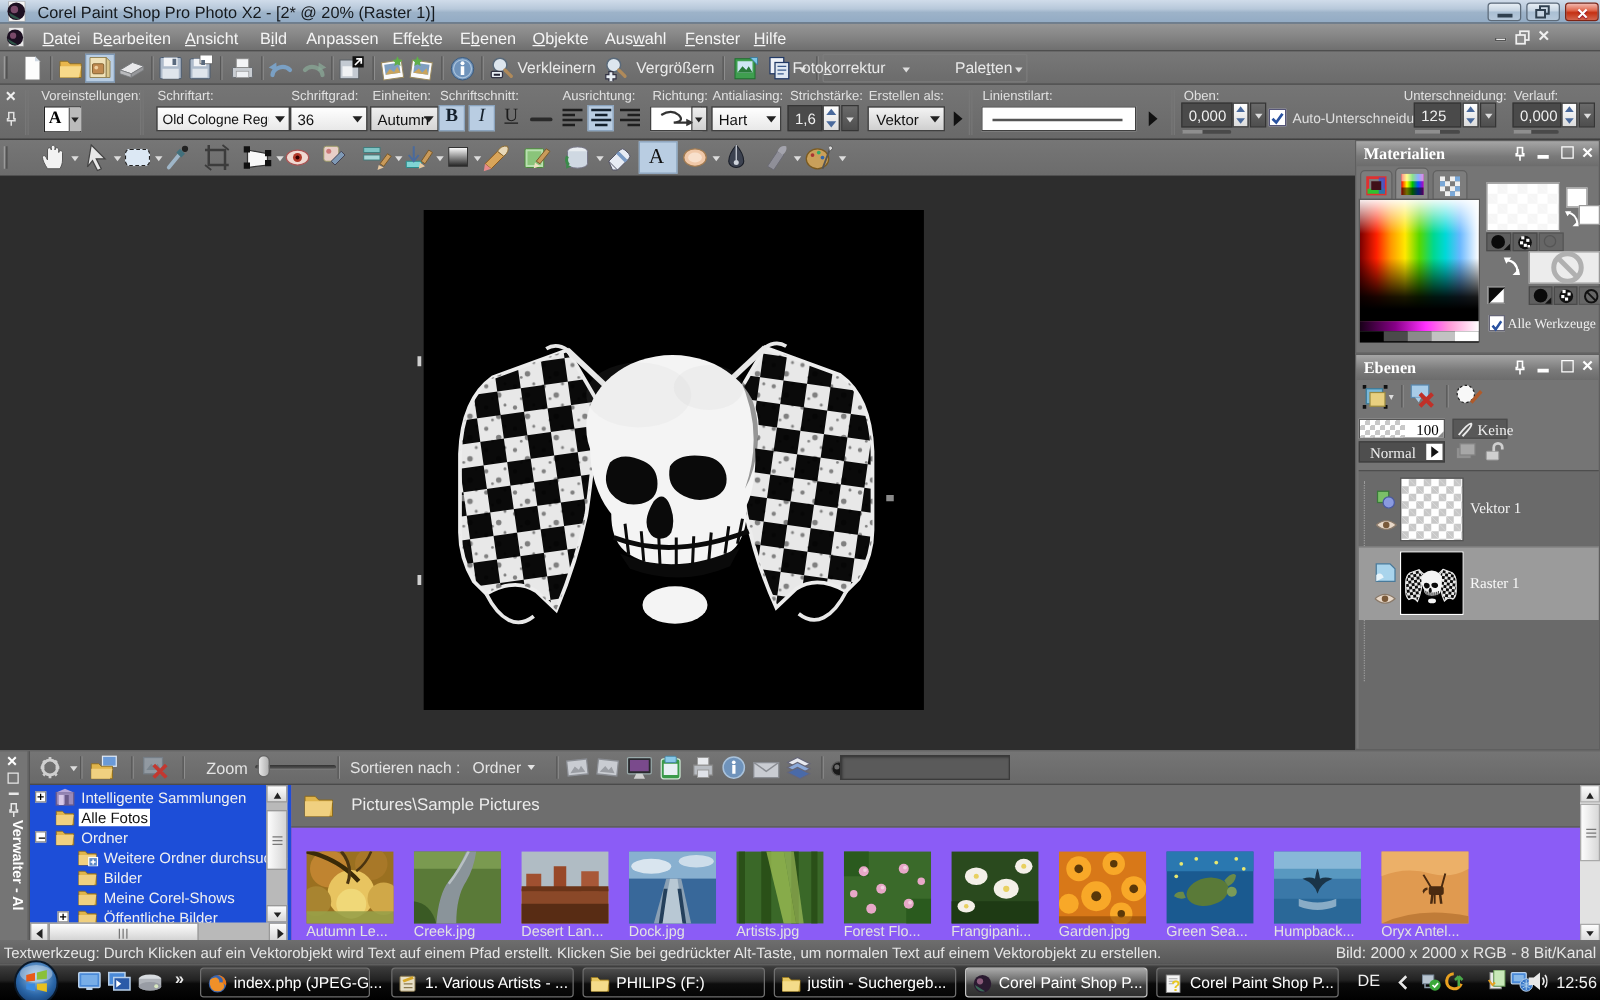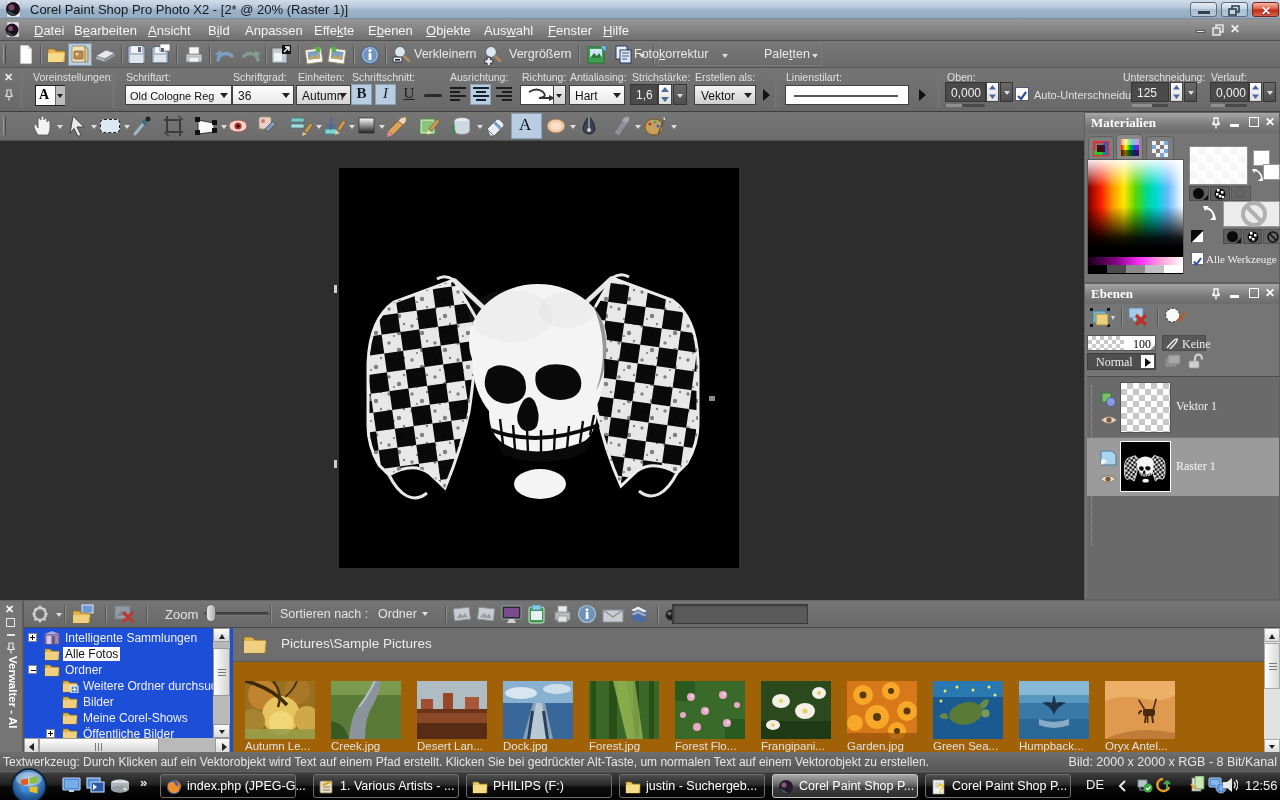--- a/index.html
+++ b/index.html
@@ -965,21 +965,21 @@
           <div style="position:absolute;left:4px;top:4px;width:0;height:0;border-top:4px solid transparent;border-bottom:4px solid transparent;border-right:5px solid #222;"></div>
         </div>
       <div class="abs" style="left:15px;top:0;width:120px;height:15px;background:linear-gradient(#fdfdfd,#d4d4d4);border:1px solid #999;">
         <div class="abs" style="left:55px;top:4px;width:1px;height:8px;background:#777;box-shadow:3px 0 0 #777,6px 0 0 #777;"></div>
       </div>
       <div class="abs" style="left:191px;top:0;width:15px;height:15px;background:linear-gradient(#fdfdfd,#d8d8d8);border:1px solid #999;">
           <div style="position:absolute;left:6px;top:4px;width:0;height:0;border-top:4px solid transparent;border-bottom:4px solid transparent;border-left:5px solid #222;"></div>
         </div>
     </div>
 
-    <div class="abs" style="left:233px;top:27px;width:1031px;height:125px;background:#a16207;">
+    <div class="abs" style="left:233px;top:27px;width:1031px;height:125px;background:#8b5cf6;">
       <div class="abs" style="left:0;top:0;width:1031px;height:34px;background:#6e6e6e;border-bottom:1px solid #5a5a5a;">
         <svg class="abs" style="left:10px;top:5px" width="24" height="21" viewBox="0 0 24 21">
           <path d="M1,4 h8 l3,3 h11 v13 h-22 z" fill="#e0b54c" stroke="#8a6a20" stroke-width="0.8"></path>
           <path d="M1,8 h22 l-2.5,12 h-19.5 z" fill="#f0d080"></path>
         </svg>
         <div class="abs" style="left:48px;top:8px;color:#ececec;font-size:13.5px;">Pictures\Sample Pictures</div>
       </div>
       <div class="thumb" style="left:12px;">
         <svg width="70" height="58" viewBox="0 0 70 58">
           <rect width="70" height="58" fill="#9a7020"></rect>
@@ -1032,21 +1032,21 @@
       </div>
       <div class="tlabel" style="left:270px;">Dock.jpg</div>
       <div class="thumb" style="left:356px;">
         <svg width="70" height="58" viewBox="0 0 70 58">
           <rect width="70" height="58" fill="#3a6828"></rect>
           <path d="M20,0 h8 v58 h-8 z M44,0 h6 v58 h-6 z M2,0 h5 v58 h-5 z M60,0 h5 v58 h-5 z" fill="#2a5018"></path>
           <path d="M24,0 l14,58 h10 l-10,-58 z" fill="#a8c858" opacity="0.7"></path>
           <path d="M38,0 l10,58 h6 l-8,-58 z" fill="#c8e070" opacity="0.5"></path>
         </svg>
       </div>
-      <div class="tlabel" style="left:356px;">Forest.jpg</div>
+      <div class="tlabel" style="left:356px;">Artists.jpg</div>
       <div class="thumb" style="left:442px;">
         <svg width="70" height="58" viewBox="0 0 70 58">
           <rect width="70" height="58" fill="#3a6a2a"></rect>
           <path d="M0,0 h20 v20 h-20 z M50,38 h20 v20 h-20 z" fill="#2a5a1e"></path>
           <g fill="#e8a8c8">
               <circle cx="16" cy="16" r="4"></circle>
               <circle cx="30" cy="30" r="4"></circle>
               <circle cx="48" cy="14" r="4"></circle>
               <circle cx="22" cy="46" r="4"></circle>
               <circle cx="52" cy="42" r="4"></circle>

